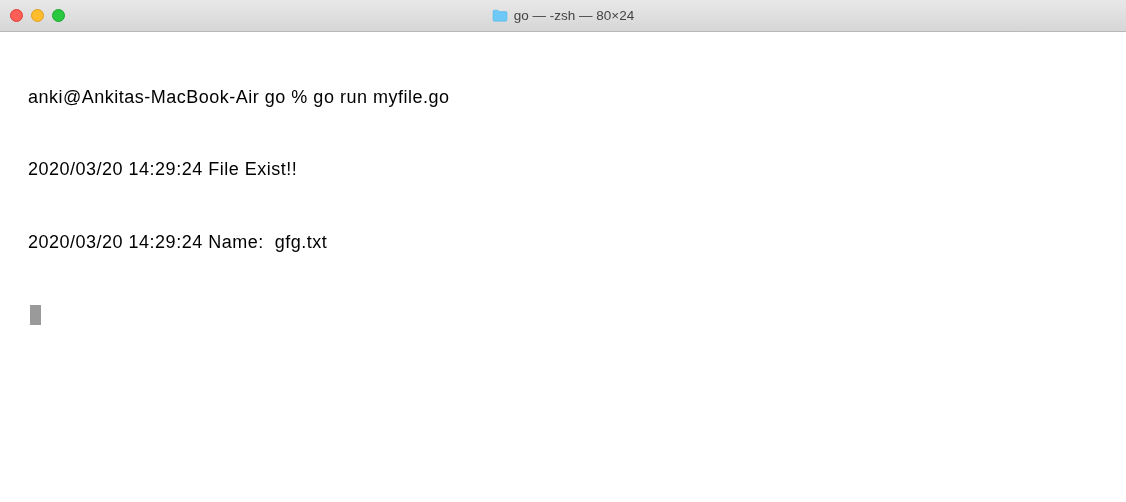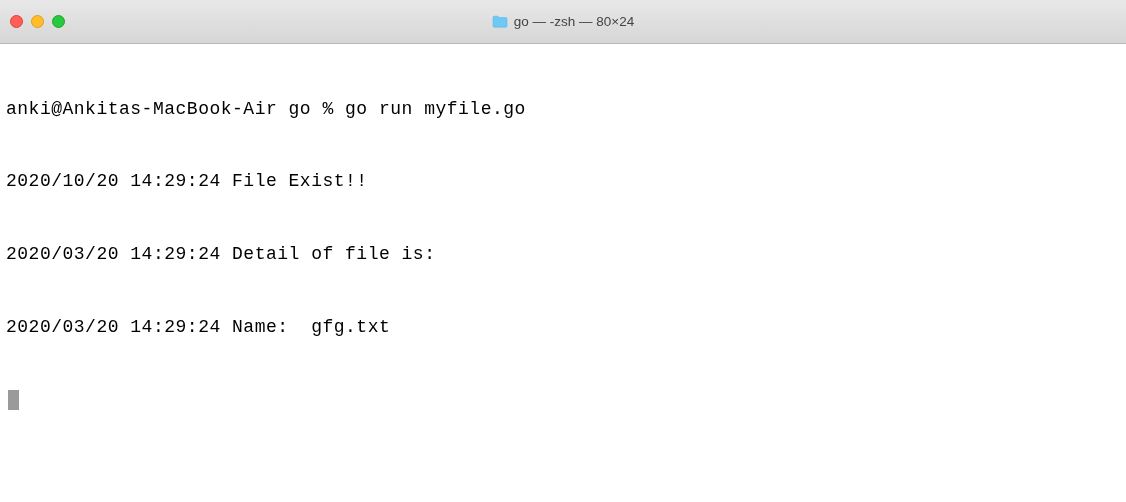--- a/index.html
+++ b/index.html
@@ -14,21 +14,21 @@
       height: 502px;
       overflow: hidden;
     }
     .window {
       width: 100%;
       height: 100%;
       display: flex;
       flex-direction: column;
     }
     .titlebar {
-      height: 44px;
+      height: 32px;
       background: linear-gradient(to bottom, #e8e8e8, #d6d6d6);
       border-bottom: 1px solid #b8b8b8;
       display: flex;
       align-items: center;
       position: relative;
     }
     .traffic-lights {
       display: flex;
       gap: 8px;
       padding-left: 10px;
@@ -65,28 +65,29 @@
       width: 16px;
       height: 13px;
       position: relative;
     }
     .folder-icon svg {
       display: block;
     }
     .terminal-body {
       flex: 1;
       background: #ffffff;
-      padding: 4px 6px;
-      font-family: Liberation Mono, monospace;
+      padding: 4px 0;
+      font-family: Liberation Sans, sans-serif;
       font-size: 18px;
       line-height: 1.35;
       letter-spacing: 0.5px;
       color: #000;
       white-space: pre;
       overflow: hidden;
+      margin-left: 28px;
     }
     .terminal-line {
       display: block;
     }
     .prompt-line {
       display: flex;
       align-items: baseline;
     }
     .cursor-block {
       display: inline-block;
@@ -113,18 +114,17 @@
       <span class="folder-icon">
         <svg width="16" height="13" viewBox="0 0 16 13">
           <path d="M1 2.5 C1 1.7 1.5 1.2 2.2 1.2 L6 1.2 L7.3 2.6 L13.8 2.6 C14.5 2.6 15 3.1 15 3.8 L15 11 C15 11.7 14.5 12.2 13.8 12.2 L2.2 12.2 C1.5 12.2 1 11.7 1 11 Z" fill="#6ec9f7" stroke="#49b0e6" stroke-width="0.5"></path>
         </svg>
       </span>
       <span>go — -zsh — 80×24</span>
     </div>
   </div>
   <div class="terminal-body">
     <span class="terminal-line">anki@Ankitas-MacBook-Air go % go run myfile.go</span>
-    <span class="terminal-line">2020/10/20 14:29:24 File Exist!!</span>
-    <span class="terminal-line">2020/03/20 14:29:24 Detail of file is:</span>
+    <span class="terminal-line">2020/03/20 14:29:24 File Exist!!</span>
     <span class="terminal-line">2020/03/20 14:29:24 Name:  gfg.txt</span>
     <span class="prompt-line"><span class="cursor-block"></span></span>
   </div>
 </div>
 
 </body></html>

